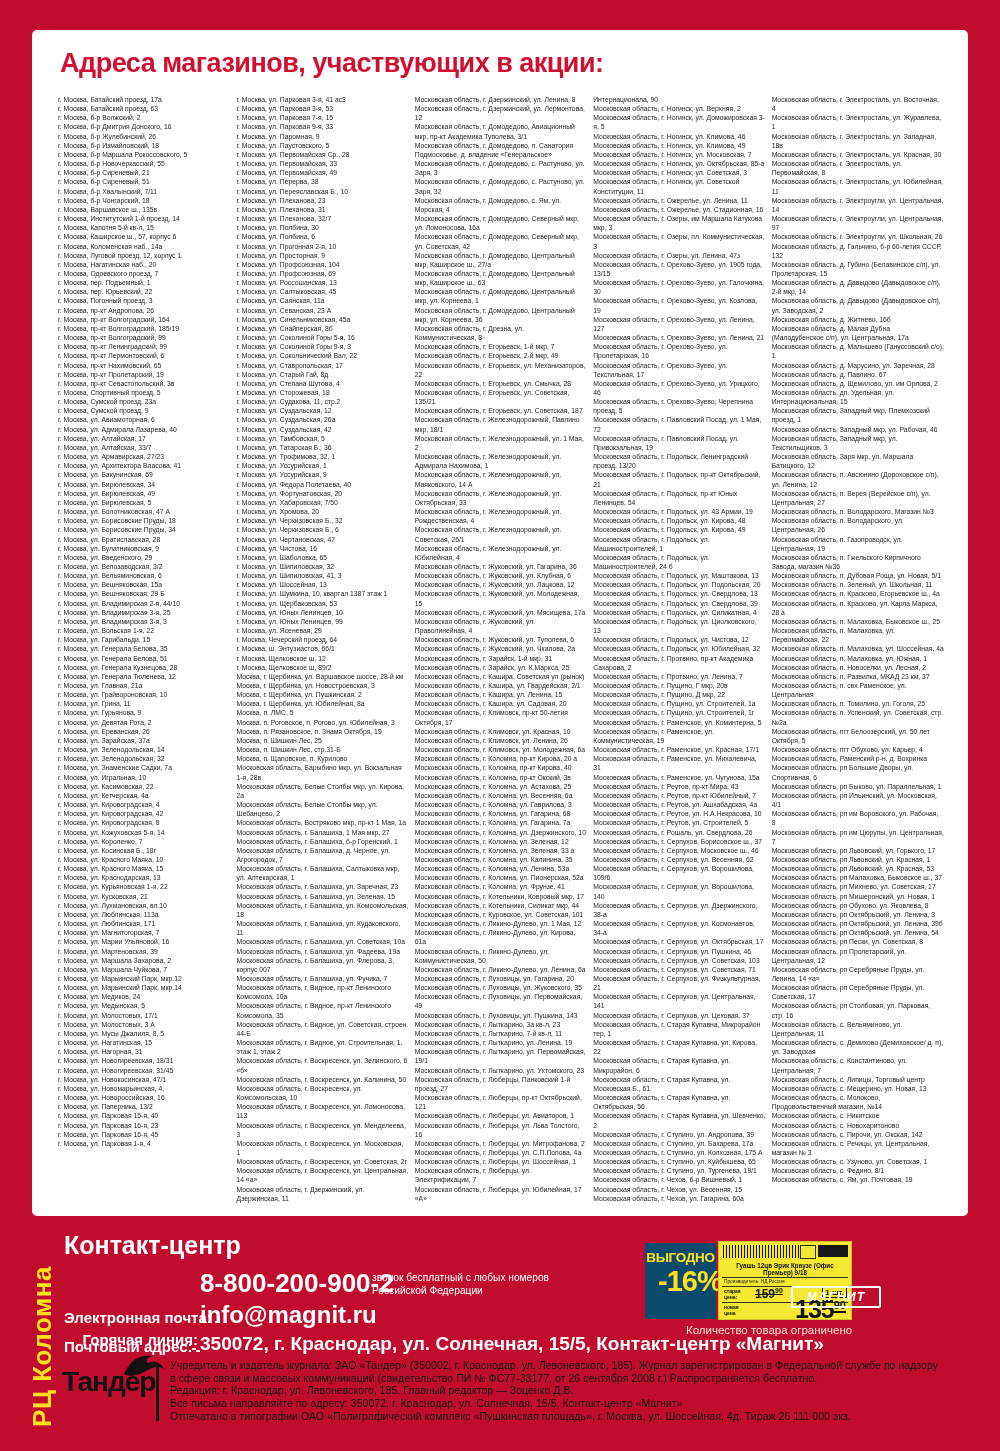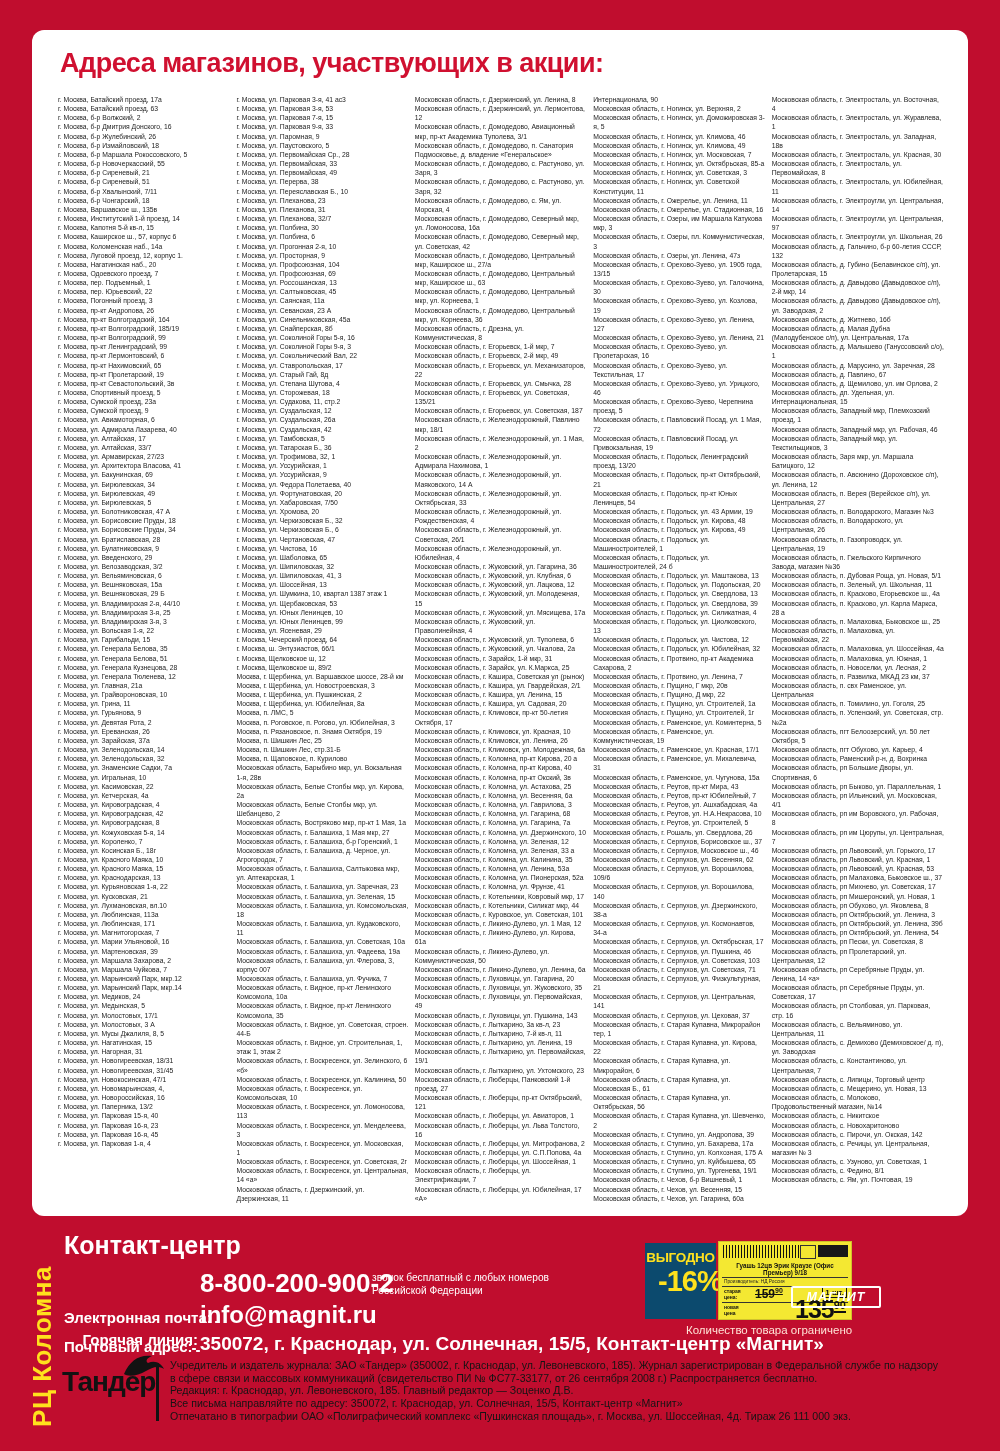--- a/index.html
+++ b/index.html
@@ -1,19 +1,19 @@
 <!DOCTYPE html>
 <html lang="ru"><head>
 <meta charset="utf-8">
 <style>
   html,body{margin:0;padding:0;}
   body{width:1000px;height:1451px;font-family:"Liberation Sans",sans-serif;}
   .page{position:relative;width:1000px;height:1451px;background:#c00d2e;overflow:hidden;}
   .sheet{position:absolute;left:32px;top:30px;width:936px;height:1186px;background:#ffffff;
-         border-radius:12px;box-sizing:border-box;padding:16px 24px 10px 26px;overflow:hidden;}
+         border-radius:5px;box-sizing:border-box;padding:16px 24px 10px 26px;overflow:hidden;}
   .title{color:#d01030;font-size:27px;font-weight:bold;letter-spacing:-0.5px;margin:2px 0 16px 2px;}
   .cols{display:flex;gap:6px;height:1108px;overflow:hidden;}
   .col{flex:1 1 0;min-width:0;overflow:hidden;}
   .addr{font-size:6.8px;line-height:9.15px;color:#232323;}
   
   .side-label{position:absolute;left:24px;top:1248px;width:36px;height:196px;
               display:flex;align-items:center;justify-content:center;}
   .side-label span{transform:rotate(-90deg);white-space:nowrap;color:#ffe11d;
                    font-size:26px;font-weight:bold;letter-spacing:0.5px;}
   .contact-heading{position:absolute;left:64px;top:1231px;color:#ffffff;font-size:25px;font-weight:bold;}

